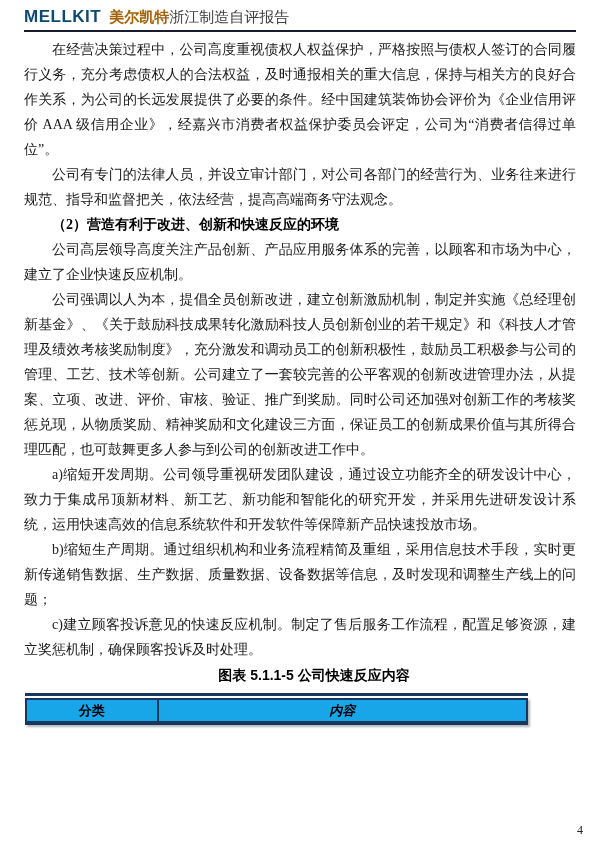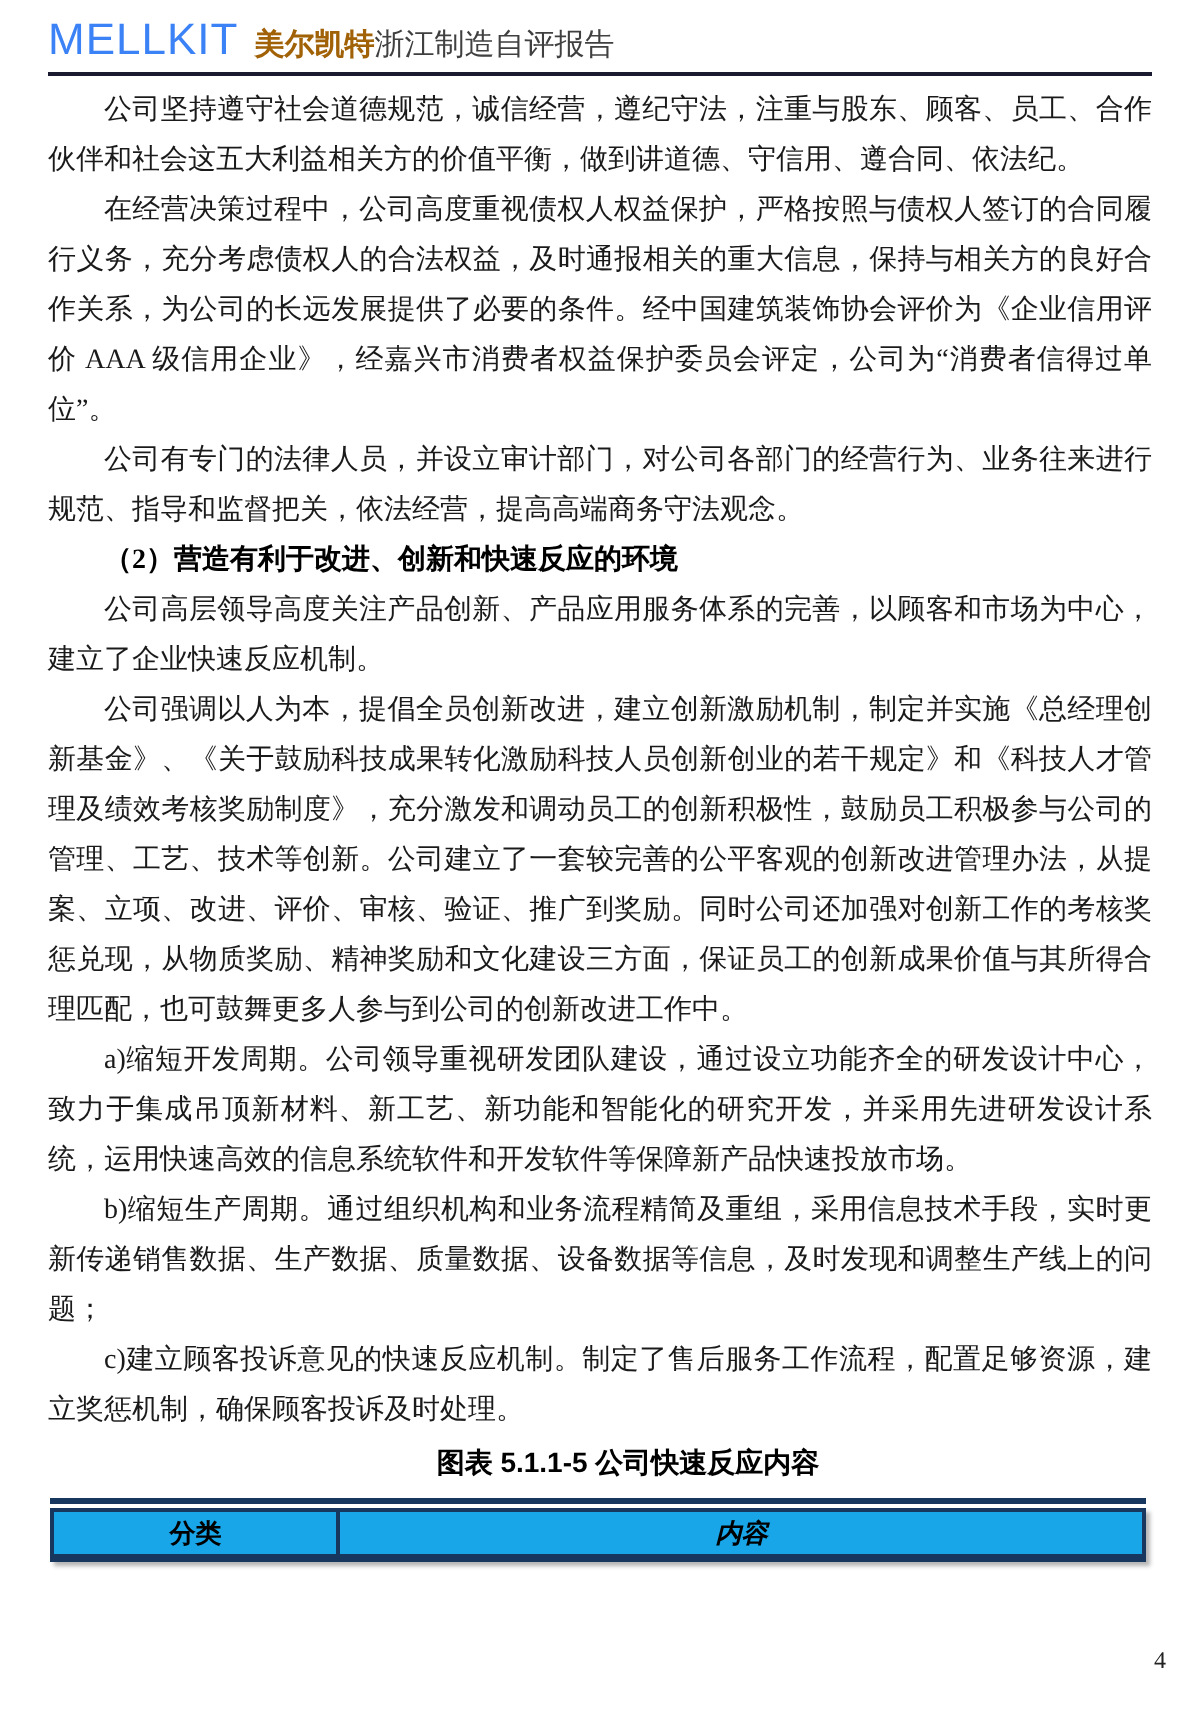--- a/index.html
+++ b/index.html
@@ -14,23 +14,23 @@
   }
   
   .page-header {
     margin: 7px 24px 0 24px;
     padding-bottom: 3px;
     border-bottom: 2px solid #1a1a30;
     white-space: nowrap;
   }
   .logo-en {
     font-family: "Liberation Sans", sans-serif;
-    font-weight: normal;
-    font-size: 22px;
-    color: #3b82f6;
+    font-weight: bold;
+    font-size: 17px;
+    color: #0c4a6e;
     letter-spacing: 0.5px;
   }
   .logo-cn {
     font-size: 15px;
     font-weight: bold;
     color: #a16207;
     margin-left: 4px;
   }
   .report-title {
     font-size: 15px;
@@ -62,21 +62,21 @@
     text-align: center;
     font-family: "Liberation Sans", sans-serif;
     font-weight: bold;
     font-size: 14px;
     color: #000;
     line-height: 27px;
   }
   
   .rapid-table {
     margin: 4px 0 0 25px;
-    width: 548px;
+    width: 503px;
     border-radius: 13px;
   }
   .tbl-topline {
     height: 3px;
     background: #17375e;
     margin-bottom: 2px;
   }
   .tbl-header-row {
     display: flex;
     background: #18a6e8;
@@ -110,21 +110,20 @@
 </style>
 </head>
 <body>
 
 <div class="page-header">
   <span class="logo-en">MELLKIT</span>
   <span class="logo-cn">美尔凯特</span><span class="report-title">浙江制造自评报告</span>
 </div>
 
 <div class="body-text">
-  <p>公司坚持遵守社会道德规范，诚信经营，遵纪守法，注重与股东、顾客、员工、合作伙伴和社会这五大利益相关方的价值平衡，做到讲道德、守信用、遵合同、依法纪。</p>
   <p>在经营决策过程中，公司高度重视债权人权益保护，严格按照与债权人签订的合同履行义务，充分考虑债权人的合法权益，及时通报相关的重大信息，保持与相关方的良好合作关系，为公司的长远发展提供了必要的条件。经中国建筑装饰协会评价为《企业信用评价 AAA 级信用企业》，经嘉兴市消费者权益保护委员会评定，公司为“消费者信得过单位”。</p>
   <p>公司有专门的法律人员，并设立审计部门，对公司各部门的经营行为、业务往来进行规范、指导和监督把关，依法经营，提高高端商务守法观念。</p>
   <p class="section-heading">（2）营造有利于改进、创新和快速反应的环境</p>
   <p>公司高层领导高度关注产品创新、产品应用服务体系的完善，以顾客和市场为中心，建立了企业快速反应机制。</p>
   <p>公司强调以人为本，提倡全员创新改进，建立创新激励机制，制定并实施《总经理创新基金》、《关于鼓励科技成果转化激励科技人员创新创业的若干规定》和《科技人才管理及绩效考核奖励制度》，充分激发和调动员工的创新积极性，鼓励员工积极参与公司的管理、工艺、技术等创新。公司建立了一套较完善的公平客观的创新改进管理办法，从提案、立项、改进、评价、审核、验证、推广到奖励。同时公司还加强对创新工作的考核奖惩兑现，从物质奖励、精神奖励和文化建设三方面，保证员工的创新成果价值与其所得合理匹配，也可鼓舞更多人参与到公司的创新改进工作中。</p>
   <p>a)缩短开发周期。公司领导重视研发团队建设，通过设立功能齐全的研发设计中心，致力于集成吊顶新材料、新工艺、新功能和智能化的研究开发，并采用先进研发设计系统，运用快速高效的信息系统软件和开发软件等保障新产品快速投放市场。</p>
   <p>b)缩短生产周期。通过组织机构和业务流程精简及重组，采用信息技术手段，实时更新传递销售数据、生产数据、质量数据、设备数据等信息，及时发现和调整生产线上的问题；</p>
   <p>c)建立顾客投诉意见的快速反应机制。制定了售后服务工作流程，配置足够资源，建立奖惩机制，确保顾客投诉及时处理。</p>
   <p class="table-caption">图表 5.1.1-5 公司快速反应内容</p>
 </div>

